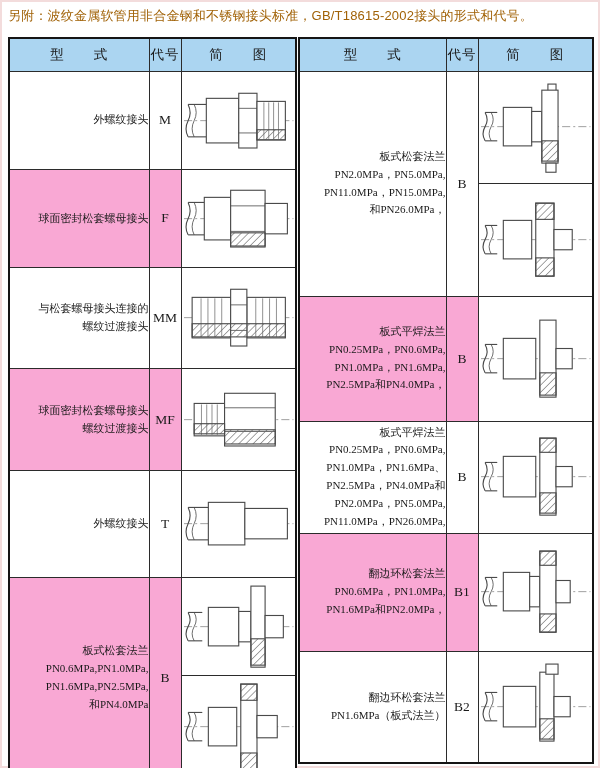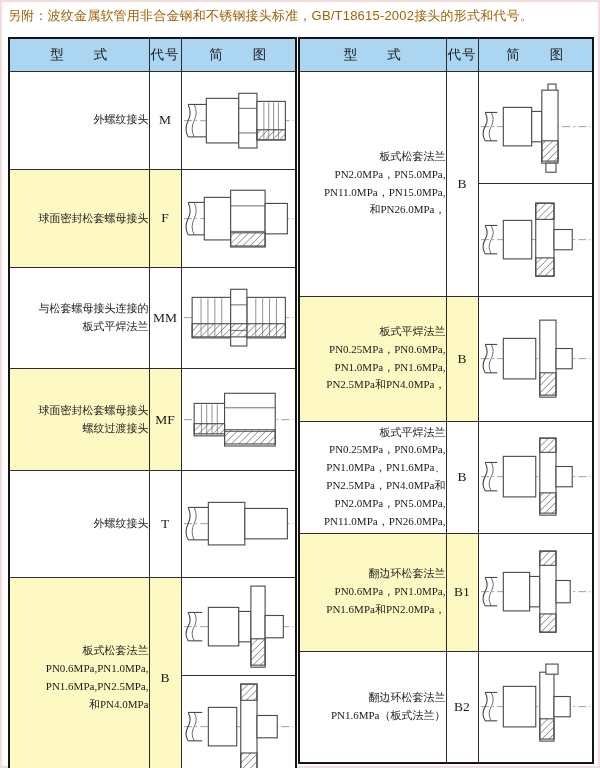--- a/index.html
+++ b/index.html
@@ -27,21 +27,21 @@
     letter-spacing:1px;
   }
   td.type{
     padding:4px 4px 4px 10px;font-size:11px;line-height:1.62;
     white-space:pre-line;vertical-align:middle;text-align:right;
   }
   td.code{text-align:center;vertical-align:middle;font-size:13.5px;}
   td.diag{background:#ffffff;vertical-align:middle;}
   .dwrap{width:100%;height:100%;}
   .dwrap svg{display:block;width:100%;height:100%;}
-  .hl{background:#fef9c3;}
+  .hl{background:#f9a8d4;}
 </style>
 </head>
 <body>
 
 <svg width="0" height="0" style="position:absolute" aria-hidden="true">
   <defs>
     <pattern id="hatchp" width="5" height="5" patternUnits="userSpaceOnUse" patternTransform="rotate(45)">
       <line x1="0" y1="0" x2="0" y2="5" stroke="#6a6a6a" stroke-width="1.2"></line>
     </pattern>
   </defs>
@@ -104,21 +104,21 @@
               <line x1="48" y1="35.4" x2="82" y2="35.4" stroke="#4a4a4a" stroke-width="0.8"></line>
               <line x1="48" y1="60.6" x2="82" y2="60.6" stroke="#4a4a4a" stroke-width="0.8"></line>
               <rect x="82" y="33" width="22" height="30" fill="#fff" stroke="#4a4a4a" stroke-width="1.1"></rect>
               <rect x="48" y="62" width="34" height="13" fill="url(#hatchp)" stroke="#4a4a4a" stroke-width="1.1"></rect>
             </svg>
           </div>
         </td>
   </tr>
   <tr style="height:101px">
     <td class="type">与松套螺母接头连接的
-板式平焊法兰</td>
+螺纹过渡接头</td>
     <td class="code">MM</td>
     <td class="diag">
           <div class="dwrap">
             <svg viewBox="0 0 112 96" preserveAspectRatio="xMidYMid meet">
               <line x1="2" y1="48" x2="110" y2="48" stroke="#8a8a8a" stroke-width="0.8" stroke-dasharray="8 3 2 3"></line>
               <rect x="10" y="28" width="38" height="40" fill="#fff" stroke="#4a4a4a" stroke-width="1.1"></rect>
               <line x1="18.8" y1="29" x2="18.8" y2="67" stroke="#4a4a4a" stroke-width="0.6"></line>
               <line x1="25.6" y1="29" x2="25.6" y2="67" stroke="#4a4a4a" stroke-width="0.6"></line>
               <line x1="32.4" y1="29" x2="32.4" y2="67" stroke="#4a4a4a" stroke-width="0.6"></line>
               <line x1="39.2" y1="29" x2="39.2" y2="67" stroke="#4a4a4a" stroke-width="0.6"></line>

